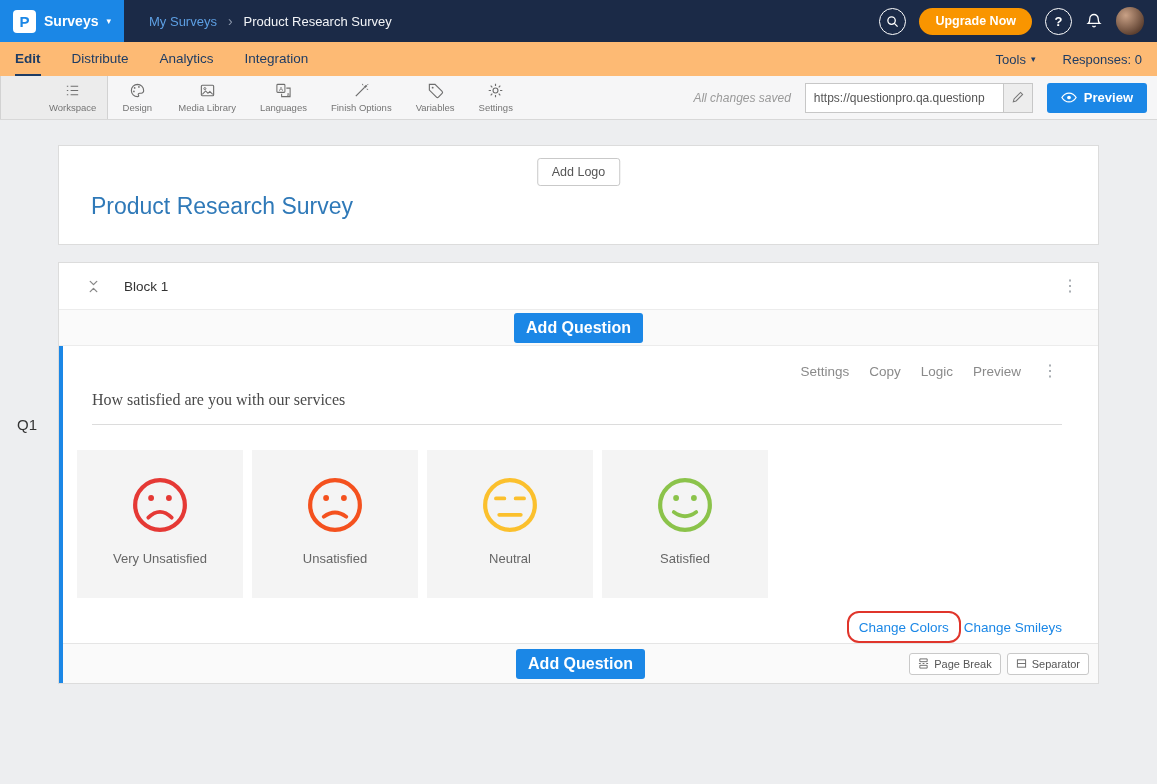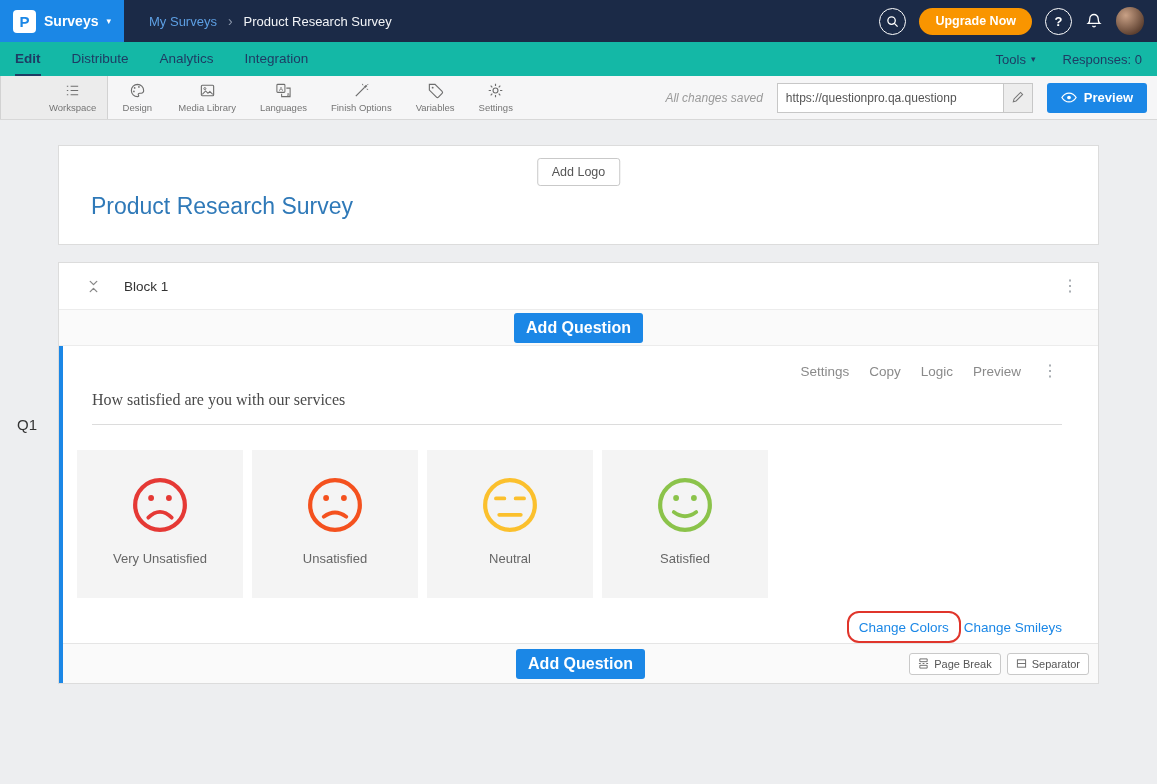--- a/index.html
+++ b/index.html
@@ -24,40 +24,40 @@
   .bc-parent{color:#5d9fe3;cursor:pointer;}
   .bc-sep{color:#8b97ab;font-size:14px;}
   .bc-current{color:#f2f4f7;}
   .nav-right{margin-left:auto;display:flex;align-items:center;gap:13px;padding-right:13px;}
   .icon-circle{width:27px;height:27px;border-radius:50%;border:1.5px solid #fff;background:transparent;display:flex;align-items:center;justify-content:center;color:#fff;font-size:13px;font-weight:bold;cursor:pointer;padding:0;}
   .upgrade{height:27px;border:none;border-radius:14px;background:var(--orange);color:#fff;font-weight:bold;font-size:12.5px;padding:0 16px;cursor:pointer;}
   .bell{display:flex;cursor:pointer;}
   .avatar{width:28px;height:28px;border-radius:50%;background:radial-gradient(circle at 35% 30%,#c9a186,#5d4030 75%);cursor:pointer;}
 
   
-  .tabbar{height:34px;background:#14b8a6;display:flex;align-items:stretch;padding:0 15px;}
+  .tabbar{height:34px;background:#fdba74;display:flex;align-items:stretch;padding:0 15px;}
   .tabs{display:flex;gap:31px;}
   .tab{font-size:13.5px;color:#1e3c64;cursor:pointer;display:flex;align-items:center;border-bottom:2px solid transparent;padding-top:1px;}
   .tab.active{font-weight:bold;border-bottom-color:#1e3c64;}
   .tab-right{margin-left:auto;display:flex;align-items:center;gap:27px;font-size:13px;color:#1e3c64;}
   .tools{cursor:pointer;display:flex;align-items:center;gap:5px;}
   .caret-dark{font-size:9px;color:#1e3c64;}
   .responses{cursor:pointer;}
 
   
   .toolbar{height:44px;background:#f6f6f7;border-bottom:1px solid #d8d8d8;display:flex;align-items:stretch;}
   .tb-items{display:flex;}
   .tb-item{padding:0 11px;min-width:58px;display:flex;flex-direction:column;align-items:center;justify-content:center;gap:3px;cursor:pointer;border-left:1px solid transparent;border-right:1px solid transparent;}
   .tb-item.active{background:#ececec;border-color:#d2d2d2;padding-left:48px;}
   .tb-icon svg{width:17px;height:17px;display:block;}
   .tb-label{font-size:9.5px;color:#757575;white-space:nowrap;}
   .tb-right{margin-left:auto;display:flex;align-items:center;gap:14px;padding-right:10px;}
   .save-status{font-style:italic;font-size:12px;color:#9a9a9a;}
   .url-group{display:flex;align-items:center;}
-  .url-input{width:226px;height:30px;border:1px solid #c7c7c7;border-right:none;padding:0 8px;font-size:12px;color:#555;background:#fff;outline:none;}
+  .url-input{width:198px;height:30px;border:1px solid #c7c7c7;border-right:none;padding:0 8px;font-size:12px;color:#555;background:#fff;outline:none;}
   .url-edit{width:30px;height:30px;border:1px solid #c7c7c7;background:#ededed;display:flex;align-items:center;justify-content:center;cursor:pointer;padding:0;}
   .preview-btn{height:30px;background:var(--accent);color:#fff;border:none;border-radius:3px;font-size:13px;font-weight:bold;display:flex;align-items:center;gap:7px;padding:0 14px;cursor:pointer;}
 
   
   .content{padding-top:25px;}
   .card{width:1041px;margin:0 auto;background:#fff;border:1px solid #dcdcdc;}
   .survey-header{height:100px;position:relative;}
   .add-logo{position:absolute;left:50%;transform:translateX(-50%);top:12px;background:#fff;border:1px solid #c9c9c9;border-radius:3px;font-size:12.5px;color:#555;padding:6px 14px;cursor:pointer;}
   .survey-title{position:absolute;left:32px;top:47px;margin:0;font-size:23px;font-weight:400;color:var(--title-blue);cursor:text;}
   .block-card{margin-top:17px;margin-bottom:24px;}

